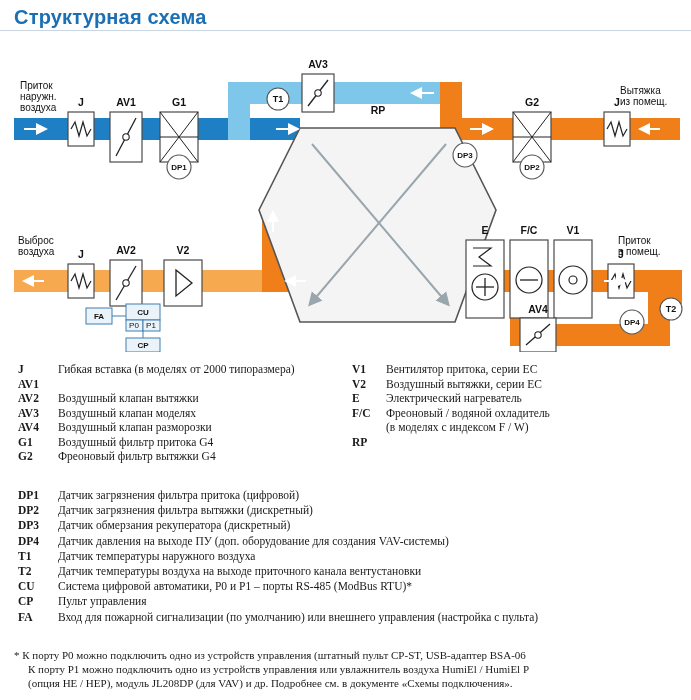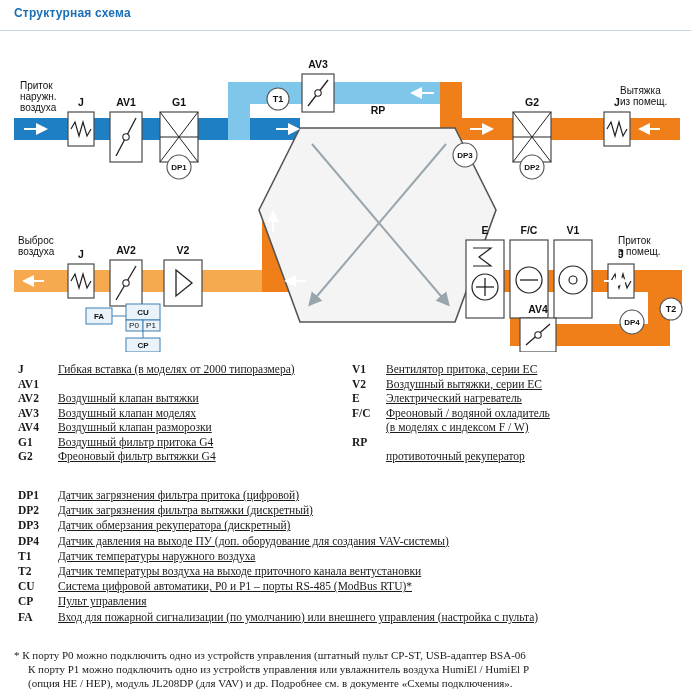--- a/index.html
+++ b/index.html
@@ -4,37 +4,37 @@
 <style>
   html,body{margin:0;padding:0;}
   body{
     width:691px;height:700px;background:#ffffff;
     font-family:"Liberation Serif", serif;
     color:#1a1a1a;position:relative;overflow:hidden;
   }
   .title{
     position:absolute;left:14px;top:6px;
     font-family:"Liberation Sans", sans-serif;
-    font-size:12px;font-weight:bold;color:#1b6fb5;
+    font-size:20px;font-weight:bold;color:#1b6fb5;
     letter-spacing:0.2px;
   }
   .title-rule{
     position:absolute;left:0;top:30px;width:691px;height:1px;background:#c9d6e2;
   }
   #diagram{position:absolute;left:0;top:32px;width:691px;height:320px;}
 
   
   .legend{position:absolute;left:0;top:362px;width:691px;}
   .legend-row{display:flex;font-size:11.5px;line-height:14.5px;}
   .lcol{display:flex;}
   .lkey{
     font-weight:bold;font-family:"Liberation Serif", serif;
     text-align:left;flex:0 0 auto;
   }
-  .ldesc{flex:1 1 auto;text-decoration:underline;}
+  .ldesc{flex:1 1 auto;}
   .legend-left{width:352px;padding-left:18px;box-sizing:border-box;}
   .legend-right{width:330px;box-sizing:border-box;}
   .legend-left .lkey{width:40px;}
   .legend-right .lkey{width:34px;}
 
   .sensors{position:absolute;left:0;top:488px;width:691px;padding-left:18px;box-sizing:border-box;}
   .sensors .lkey{width:40px;}
   .srow{display:flex;font-size:11.5px;line-height:15.2px;}
 
   .footnote{
@@ -325,24 +325,20 @@
           <span class="lkey">F/C</span>
           <span class="ldesc">Фреоновый / водяной охладитель</span>
         </div>
       <div class="lcol">
           <span class="lkey"></span>
           <span class="ldesc">(в моделях с индексом F / W)</span>
         </div>
       <div class="lcol">
           <span class="lkey">RP</span>
         </div>
-      <div class="lcol">
-          <span class="lkey"></span>
-          <span class="ldesc">противоточный рекуператор</span>
-        </div>
     </div>
   </div>
 </div>
 
 <div class="sensors">
   <div class="srow">
       <span class="lkey">DP1</span>
       <span class="ldesc">Датчик загрязнения фильтра притока (цифровой)</span>
     </div>
   <div class="srow">

